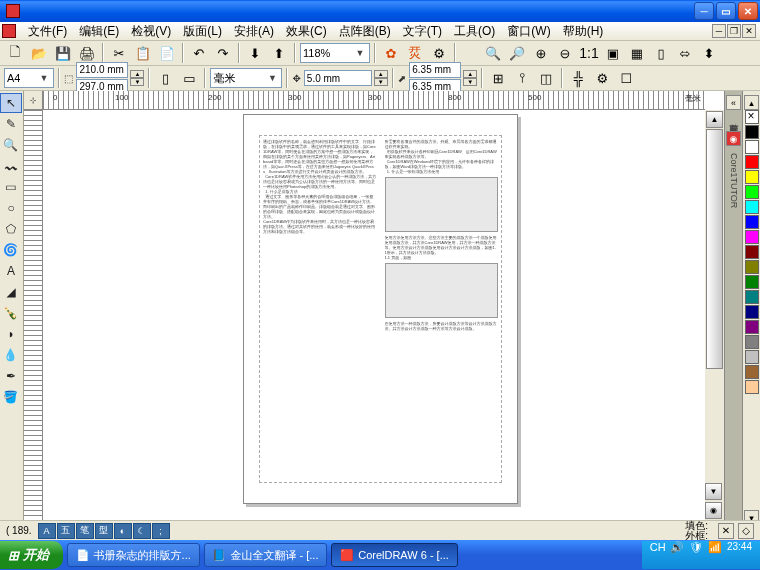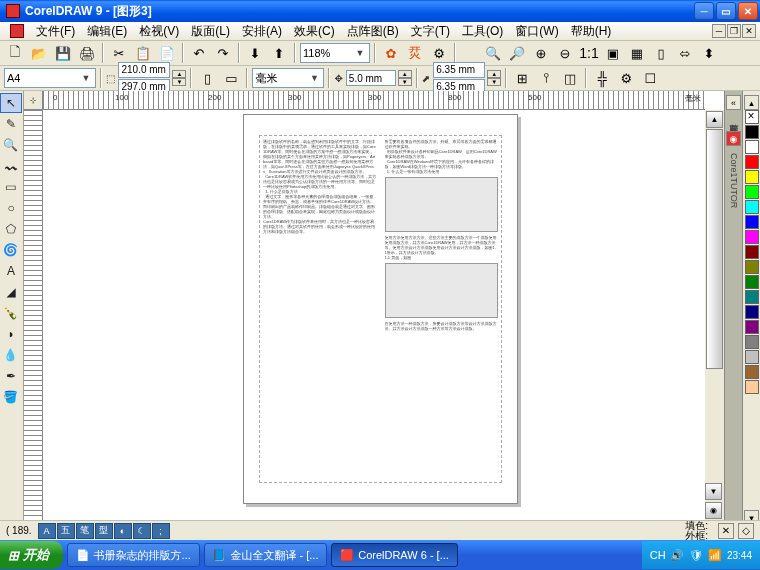--- a/index.html
+++ b/index.html
@@ -6,21 +6,21 @@
 body { width:760px; height:570px; overflow:hidden; background:#ece9d8; font-size:11px; }
 
 
 .titlebar { height:22px; background:linear-gradient(to bottom,#0058e6,#3a8cff 8%,#0058e6 60%,#004bd6); display:flex; align-items:center; padding:0 2px 0 6px; color:#fff; font-weight:bold; font-size:12px; }
 .titlebar .tb-icon { width:14px; height:14px; background:#d33; margin-right:5px; border:1px solid #600; }
 .titlebar .win-btns { margin-left:auto; display:flex; gap:2px; }
 .win-btn { width:20px; height:18px; background:linear-gradient(#5aa0ff,#2d6fe0); border:1px solid #1a4ba8; border-radius:3px; display:flex; align-items:center; justify-content:center; color:#fff; font-size:10px; cursor:pointer; }
 .win-btn.close { background:linear-gradient(#f58e6e,#d6502b); border-color:#a83a1a; }
 
 
-.menubar { height:19px; background:linear-gradient(#fefefe,#ece9d8); border-bottom:1px solid #c0c0b0; display:flex; align-items:center; padding-left:10px; }
+.menubar { height:19px; background:linear-gradient(#fefefe,#ece9d8); border-bottom:1px solid #c0c0b0; display:flex; align-items:center; padding-left:2px; }
 .menubar .mi-icon { width:14px; height:14px; background:#d33; margin-right:6px; border:1px solid #600; }
 .menu-item { padding:2px 6px; font-size:12px; cursor:pointer; }
 .doc-btns { margin-left:auto; display:flex; gap:1px; padding-right:4px; }
 .doc-btn { width:14px; height:14px; background:#ece9d8; border:1px solid #888; font-size:9px; display:flex; align-items:center; justify-content:center; cursor:pointer; }
 
 
 .toolbar { height:25px; background:#ece9d8; border-bottom:1px solid #c0c0b0; display:flex; align-items:center; padding:0 4px; gap:2px; }
 .tb-btn { width:22px; height:22px; display:flex; align-items:center; justify-content:center; cursor:pointer; border:1px solid transparent; }
 .tb-btn span { font-size:13px; }
 .tb-sep { width:2px; height:20px; border-left:1px solid #a0a090; border-right:1px solid #fff; margin:0 2px; }
@@ -71,29 +71,28 @@
 .status .ime div { width:18px; height:16px; background:#3a6ea5; color:#fff; font-size:9px; border:1px solid #1a4e85; display:flex; align-items:center; justify-content:center; margin-right:1px; }
 .status .rlabels { margin-left:auto; text-align:left; font-size:10px; line-height:10px; }
 .status .ricons { margin-left:10px; display:flex; gap:4px; }
 .status .ric { width:16px; height:16px; border:1px solid #888; font-size:10px; display:flex; align-items:center; justify-content:center; }
 
 
 .taskbar { position:absolute; left:0; right:0; bottom:0; height:30px; background:linear-gradient(#3a8cff,#245edb 50%,#245edb); display:flex; align-items:center; }
 .startbtn { height:28px; padding:0 14px 0 8px; background:linear-gradient(#5fc35f,#1b8a1b 50%,#1b8a1b); color:#fff; font-weight:bold; font-style:italic; font-size:13px; border-radius:0 10px 10px 0; display:flex; align-items:center; gap:4px; cursor:pointer; }
 .task { height:24px; margin-left:4px; padding:0 8px; background:linear-gradient(#4a8bf0,#2d6fd8); border:1px solid #1a4ba8; border-radius:3px; color:#fff; font-size:11px; display:flex; align-items:center; gap:4px; cursor:pointer; max-width:140px; overflow:hidden; white-space:nowrap; }
 .task.active { background:linear-gradient(#1a4ba8,#2d6fd8); border:1px solid #0a2b68; }
-.tray { margin-left:auto; height:28px; background:linear-gradient(#1eaaf1,#0f8ad8); display:flex; align-items:center; padding:0 8px; gap:5px; color:#fff; font-size:10px; }
+.tray { margin-left:auto; height:28px; background:linear-gradient(#1eaaf1,#0f8ad8); display:flex; padding:0 8px; gap:5px; color:#fff; font-size:10px; }
 .tray .ti { font-size:11px; }
 </style>
 </head>
 <body>
 
 <div class="titlebar">
   <div class="tb-icon"></div>
-  <span>CorelDRAW 9 - [图形3]</span>
   <div class="win-btns">
     <div class="win-btn">─</div>
     <div class="win-btn">▭</div>
     <div class="win-btn close">✕</div>
   </div>
 </div>
 
 <div class="menubar">
   <div class="mi-icon"></div>
   <div class="menu-item">文件(F)</div>
@@ -194,21 +193,21 @@
     </div>
   <div class="tb-btn">
       <span>⬄</span>
     </div>
   <div class="tb-btn">
       <span>⬍</span>
     </div>
 </div>
 
 <div class="toolbar">
-  <div class="tb-combo" style="width:92px">
+  <div class="tb-combo" style="width:50px">
     <span>A4</span>
       <span class="dd">▼</span>
   </div>
   <div class="tb-sep"></div>
   <span class="label-icon">⬚</span>
   <div style="display:flex;flex-direction:column;gap:1px">
     <input class="tb-input" value="210.0 mm" style="">
     <input class="tb-input" value="297.0 mm" style="">
   </div>
   <div class="spin">
@@ -222,21 +221,21 @@
   <div class="tb-btn">
       <span>▭</span>
     </div>
   <div class="tb-sep"></div>
   <div class="tb-combo" style="width:72px">
     <span>毫米</span>
       <span class="dd">▼</span>
   </div>
   <div class="tb-sep"></div>
   <span class="label-icon">✥</span>
-  <input class="tb-input" style="width: 50px;" value="5.0 mm">
+  <input class="tb-input" style="width: 68px;" value="5.0 mm">
   <div class="spin">
       <div>▲</div>
       <div>▼</div>
     </div>
   <div class="tb-sep"></div>
   <span class="label-icon">⬈</span>
   <div style="display:flex;flex-direction:column;gap:1px">
     <input class="tb-input" value="6.35 mm" style="">
     <input class="tb-input" value="6.35 mm" style="">
   </div>

